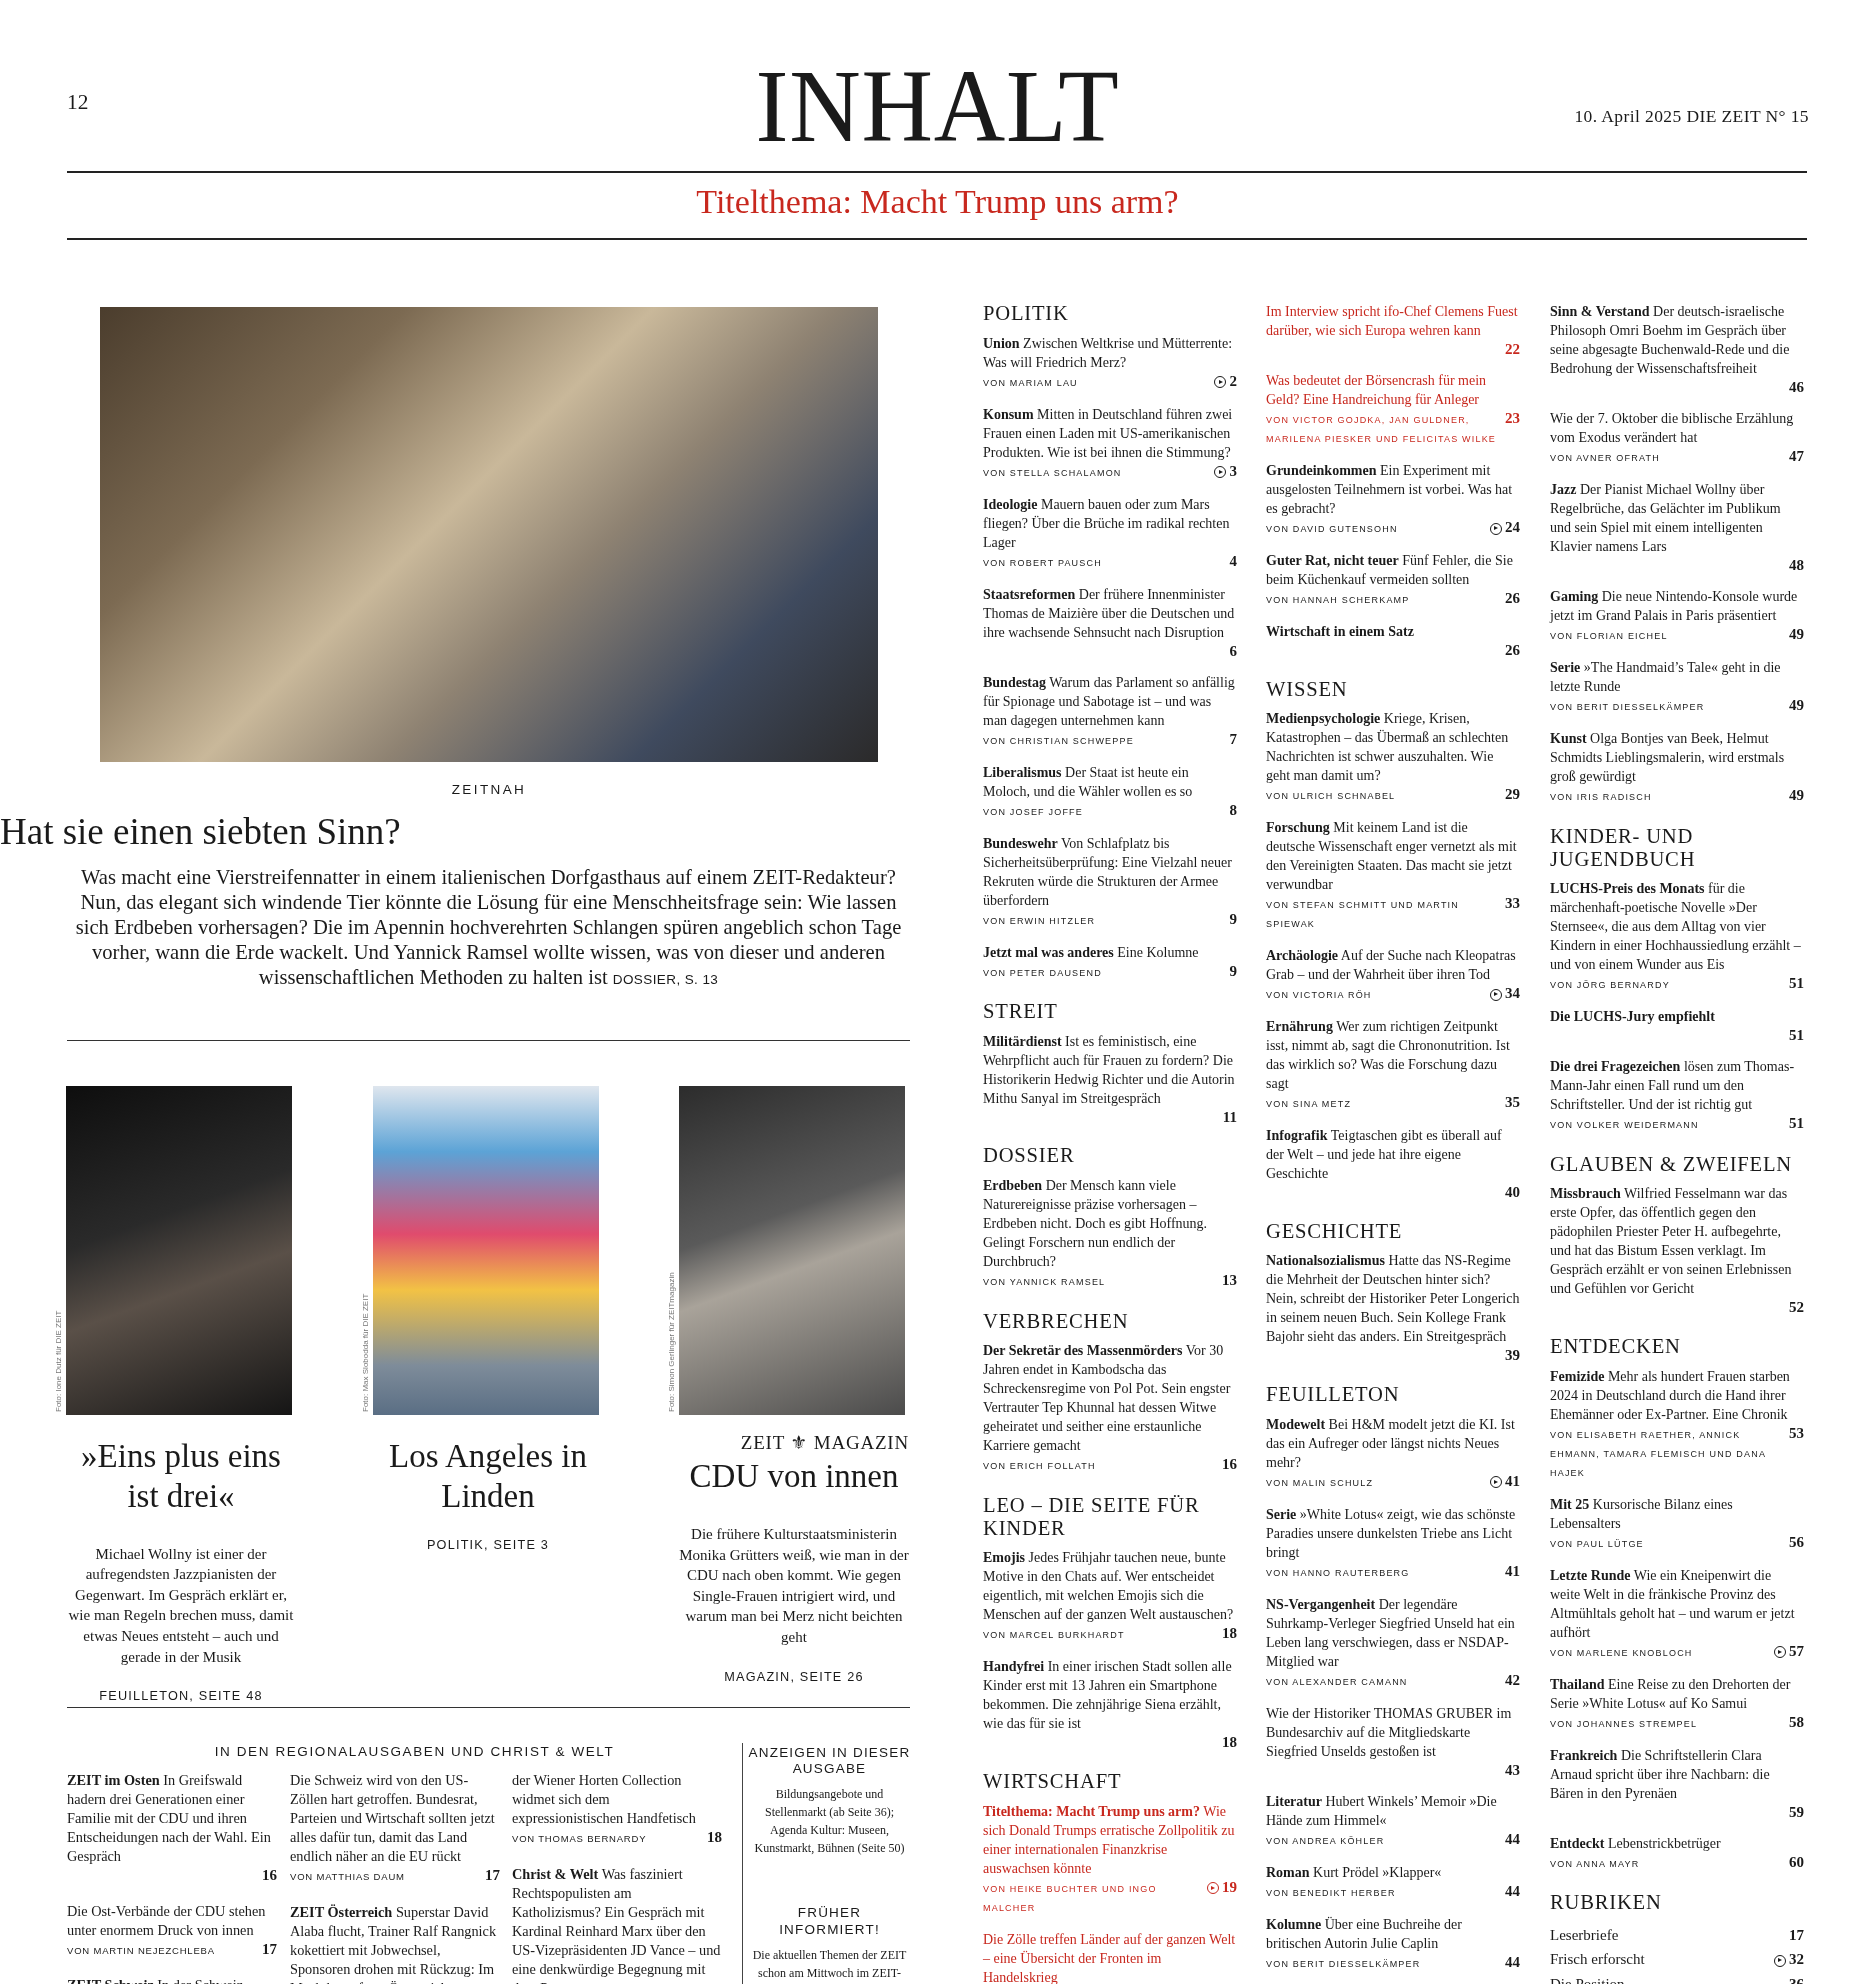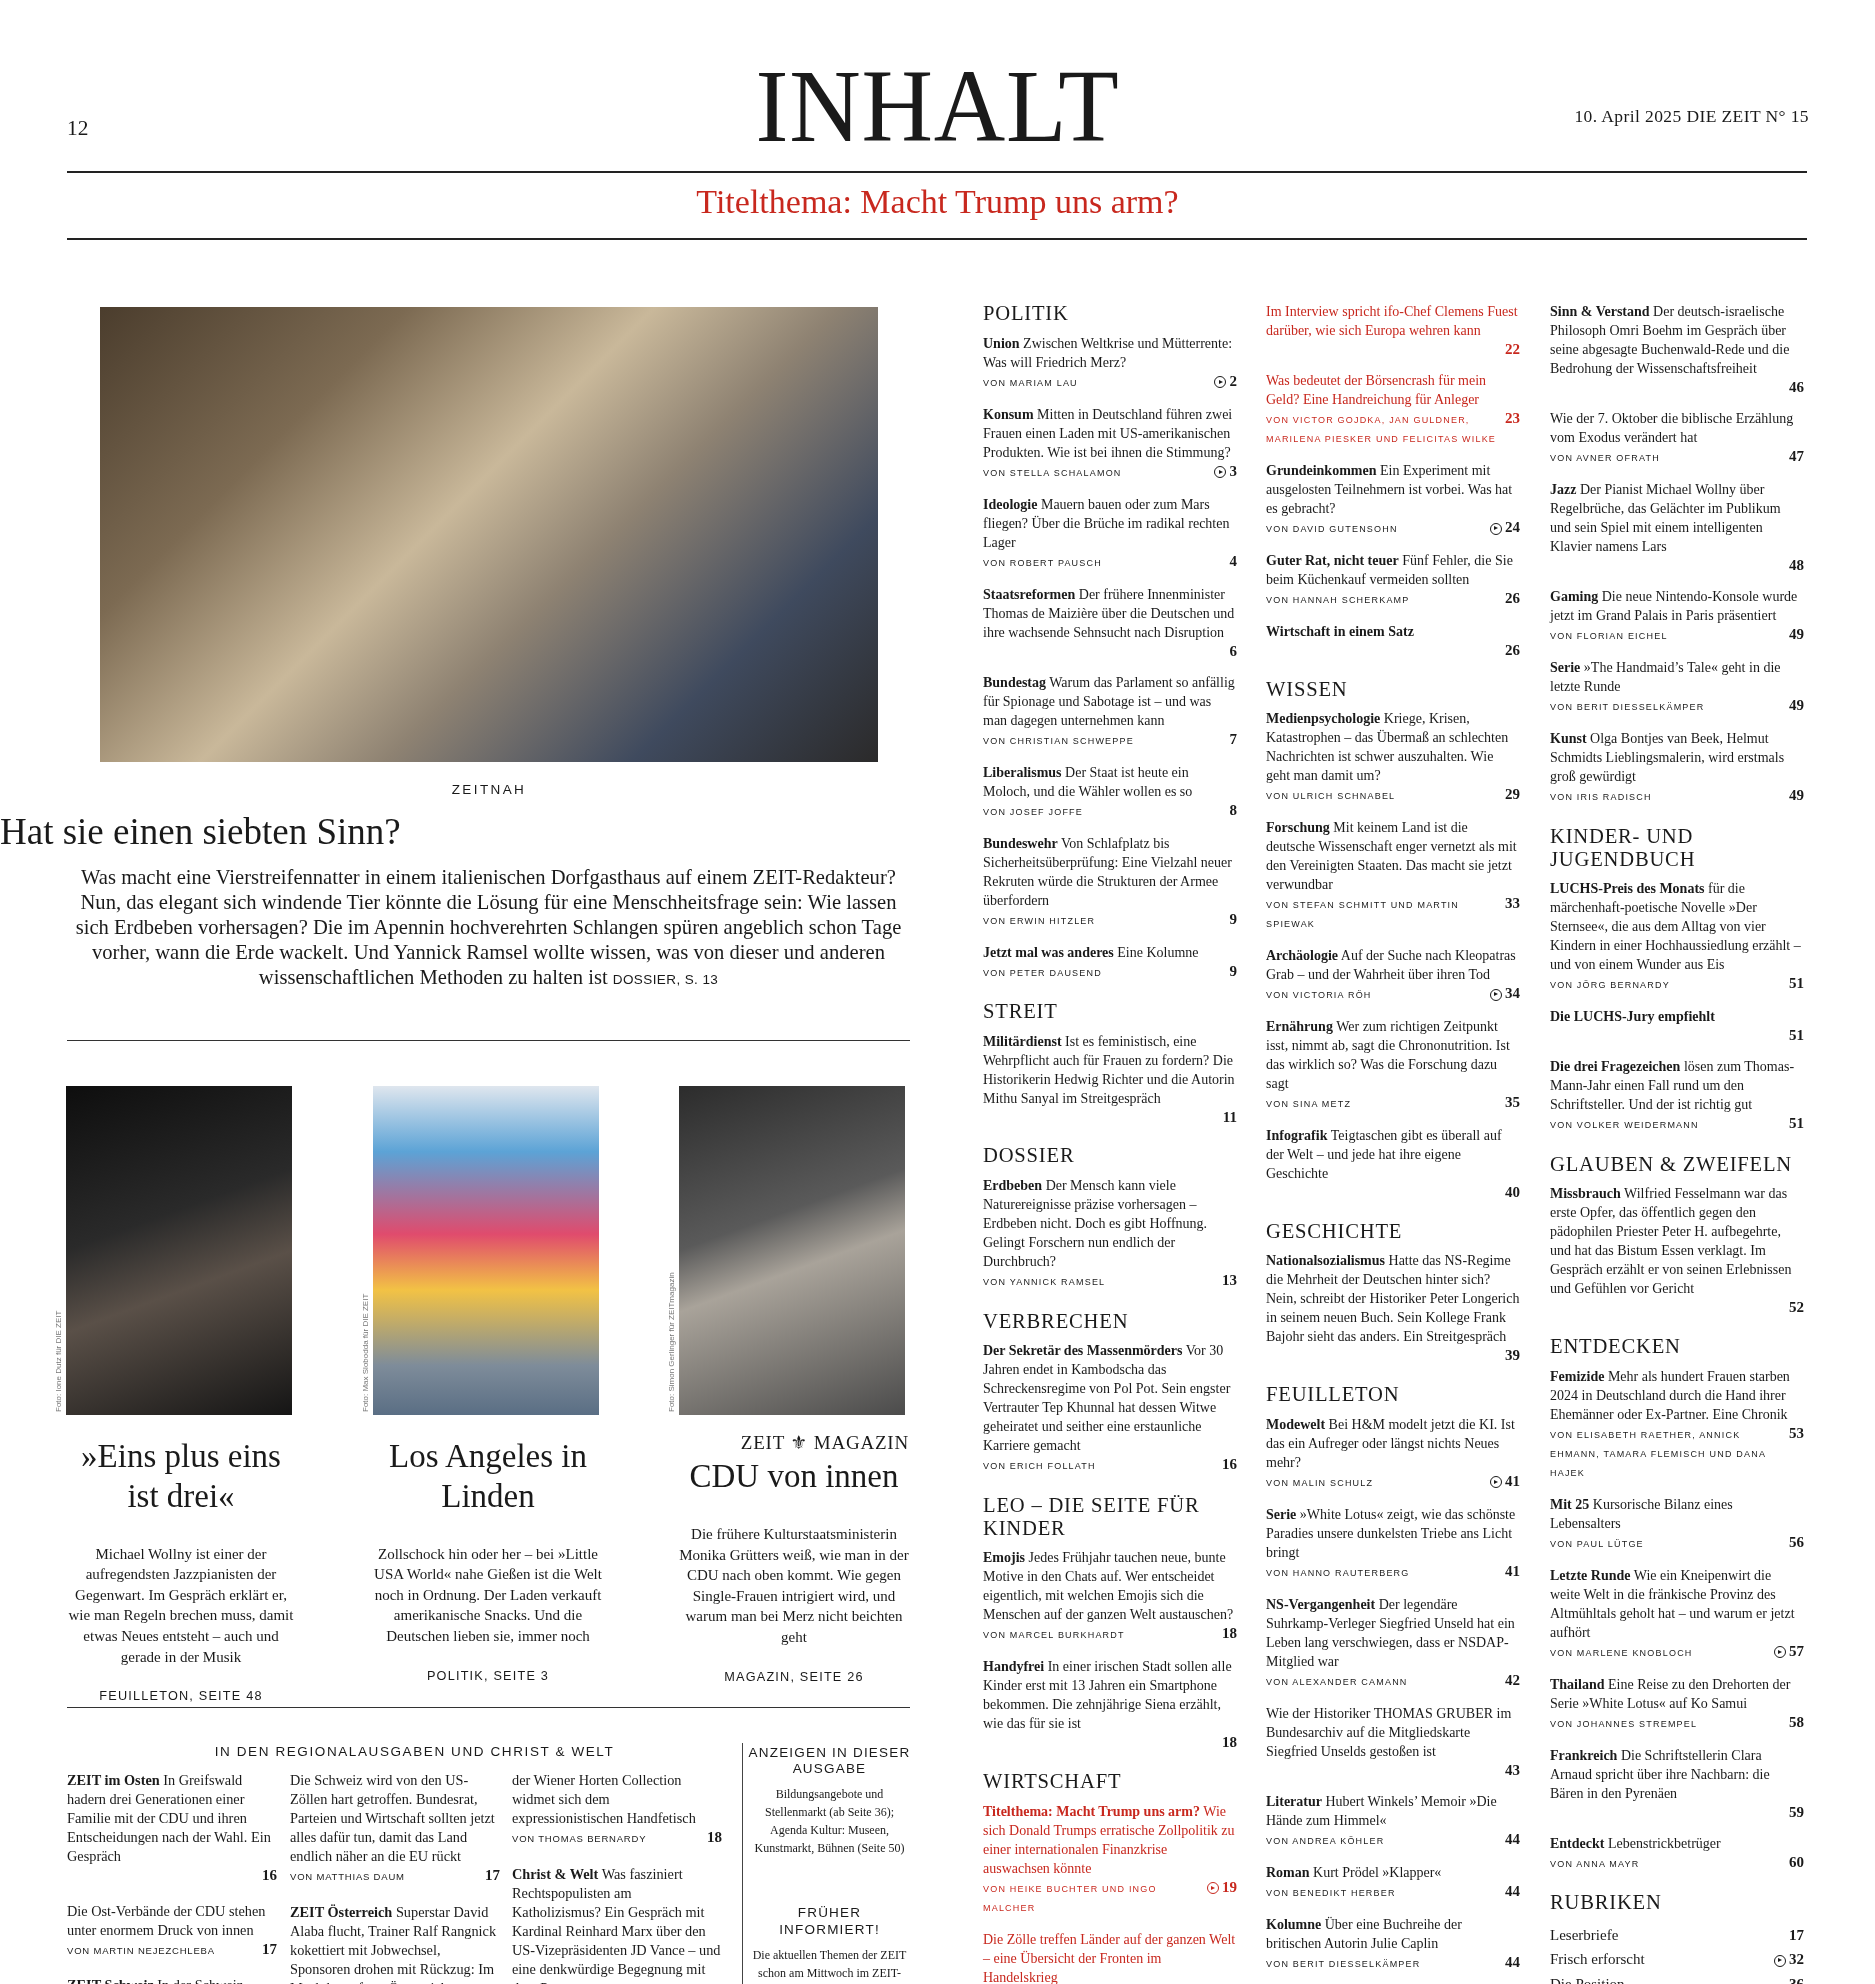--- a/index.html
+++ b/index.html
@@ -3,21 +3,21 @@
 <meta charset="utf-8">
 <style>
   * { box-sizing: border-box; margin: 0; padding: 0; }
   html, body { width: 1875px; height: 2673px; background: #ffffff; }
   body { font-family: "Liberation Serif", "DejaVu Serif", serif; color: #1a1a1a; position: relative; overflow: hidden; }
   .abs { position: absolute; }
   .sans { font-family: "Liberation Sans", "DejaVu Sans", sans-serif; }
   .red { color: #c8281e; }
 
   
-  #page-num { left: 67px; top: 116px; font-size: 21.4px; }
+  #page-num { left: 67px; top: 90px; font-size: 21.4px; }
   #masthead { left: 0; width: 1875px; top: 56px; text-align: center; font-size: 99px; line-height: 99px; letter-spacing: 0.8px; transform: scaleY(1.05); }
   #issue { right: 66px; top: 106px; font-size: 17.5px; letter-spacing: 0.4px; }
   .hrule { position: absolute; left: 67px; width: 1740px; height: 2px; background: #222; }
   #titelthema { left: 0; width: 1875px; top: 183px; text-align: center; font-size: 34px; color: #c8281e; }
 
   
   #hero-photo { left: 100px; top: 307px; width: 778px; height: 455px; overflow: hidden;
     background: linear-gradient(135deg, #4b3d2d 0%, #7c6a52 25%, #c9b89a 45%, #8e8272 60%, #3f4a5e 80%, #2b2a2a 100%); }
   .photo-credit { font-family: "Liberation Sans", sans-serif; font-size: 8px; color: #777; position: absolute; transform: rotate(-90deg); transform-origin: left top; white-space: nowrap; }
   #zeitnah-label { left: 0; width: 978px; top: 782px; text-align: center; font-size: 13.5px; letter-spacing: 2.4px; }
@@ -97,21 +97,20 @@
   </div>
   <h3>»Eins plus eins ist drei«</h3>
   <p>Michael Wollny ist einer der aufregendsten Jazzpianisten der Gegenwart. Im Gespräch erklärt er, wie man Regeln brechen muss, damit etwas Neues entsteht – auch und gerade in der Musik</p>
   <div class="ref">FEUILLETON, SEITE 48</div>
 </div>
 <div class="teaser" id="teaser-2">
   <div class="img">
     <span class="photo-credit" style="left:-12px; top:326px">Foto: Max Slobodda für DIE ZEIT</span>
   </div>
   <h3>Los Angeles in Linden</h3>
-  <p>Zollschock hin oder her – bei »Little USA World« nahe Gießen ist die Welt noch in Ordnung. Der Laden verkauft amerikanische Snacks. Und die Deutschen lieben sie, immer noch</p>
   <div class="ref">POLITIK, SEITE 3</div>
 </div>
 <div class="teaser" id="teaser-3">
   <div class="img">
     <span class="photo-credit" style="left:-12px; top:326px">Foto: Simon Gerlinger für ZEITmagazin</span>
   </div>
   <div class="zm">ZEIT ⚜ MAGAZIN</div>
   <h3 style="margin-top:1px">CDU von innen</h3>
   <p>Die frühere Kulturstaatsministerin Monika Grütters weiß, wie man in der CDU nach oben kommt. Wie gegen Single-Frauen intrigiert wird, und warum man bei Merz nicht beichten geht</p>
   <div class="ref">MAGAZIN, SEITE 26</div>

